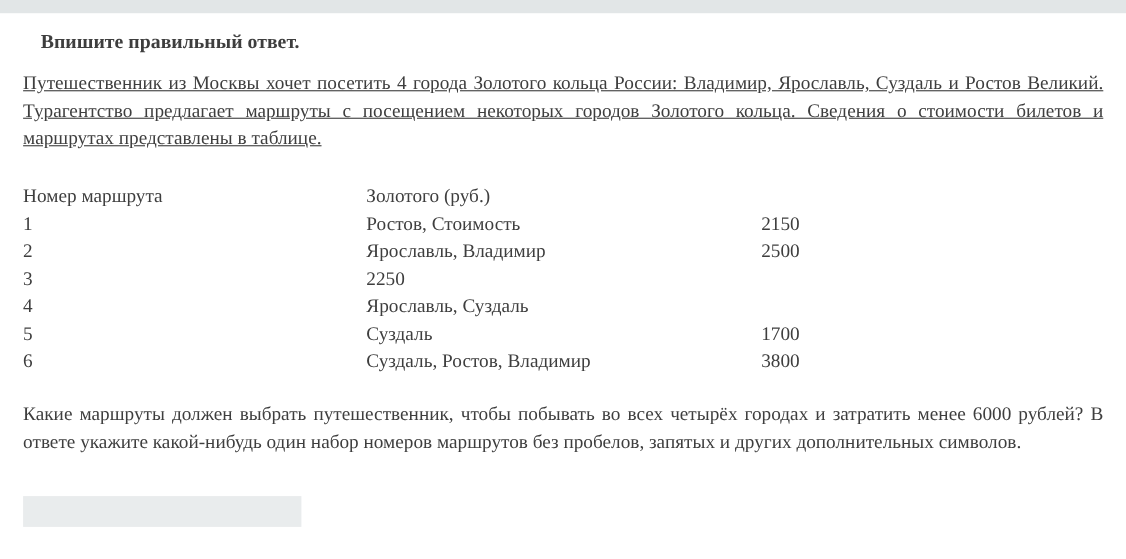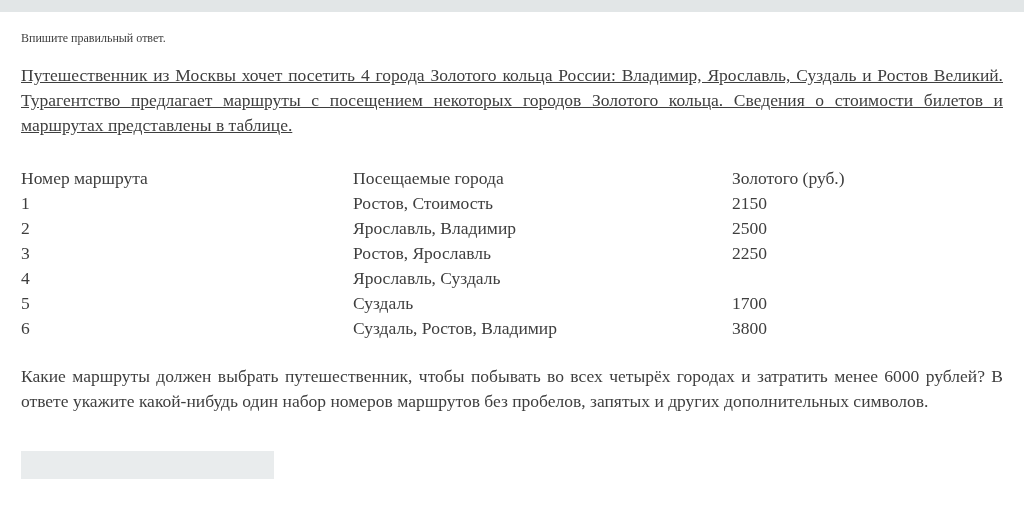--- a/index.html
+++ b/index.html
@@ -19,38 +19,37 @@
   }
   .topbar {
     height: 12px;
     width: 100%;
     background: #e2e6e7;
   }
   .content {
     padding: 0 21px;
   }
   .page-title {
-    font-weight: normal;
-    margin: 14px 0 0 0;
-    font-size: 12px;
+    font-weight: bold;
+    margin: 14px 0 0 16px;
+    font-size: 18px;
     line-height: 25px;
   }
   .intro {
     margin: 12px 0 0 0;
     text-align: justify;
     text-decoration: underline;
   }
   .routes-table {
     margin-top: 28px;
   }
   .t-row {
     display: grid;
     grid-template-columns: 312px 359px 1fr;
     line-height: 25px;
-    gap: 20px;
   }
   .question {
     margin: 23px 0 16px 0;
     text-align: justify;
   }
   .answer-wrap {
     margin-top: 37px;
   }
   .answer-input {
     display: block;
@@ -72,36 +71,34 @@
 
 <div class="content">
 
   <p class="page-title">Впишите правильный ответ.</p>
 
   <p class="intro">Путешественник из Москвы хочет посетить 4 города Золотого кольца России: Владимир, Ярославль, Суздаль и Ростов Великий. Турагентство предлагает маршруты с посещением некоторых городов Золотого кольца. Сведения о стоимости билетов и маршрутах представлены в таблице.</p>
 
   <div class="routes-table">
     <div class="t-row">
       <div>Номер маршрута</div>
-      <div>Посещаемые города</div>
       <div>Золотого (руб.)</div>
     </div>
     <div class="t-row">
       <div>1</div>
       <div>Ростов, Стоимость</div>
       <div>2150</div>
     </div>
     <div class="t-row">
       <div>2</div>
       <div>Ярославль, Владимир</div>
       <div>2500</div>
     </div>
     <div class="t-row">
       <div>3</div>
-      <div>Ростов, Ярославль</div>
       <div>2250</div>
     </div>
     <div class="t-row">
       <div>4</div>
       <div>Ярославль, Суздаль</div>
     </div>
     <div class="t-row">
       <div>5</div>
       <div>Суздаль</div>
       <div>1700</div>

